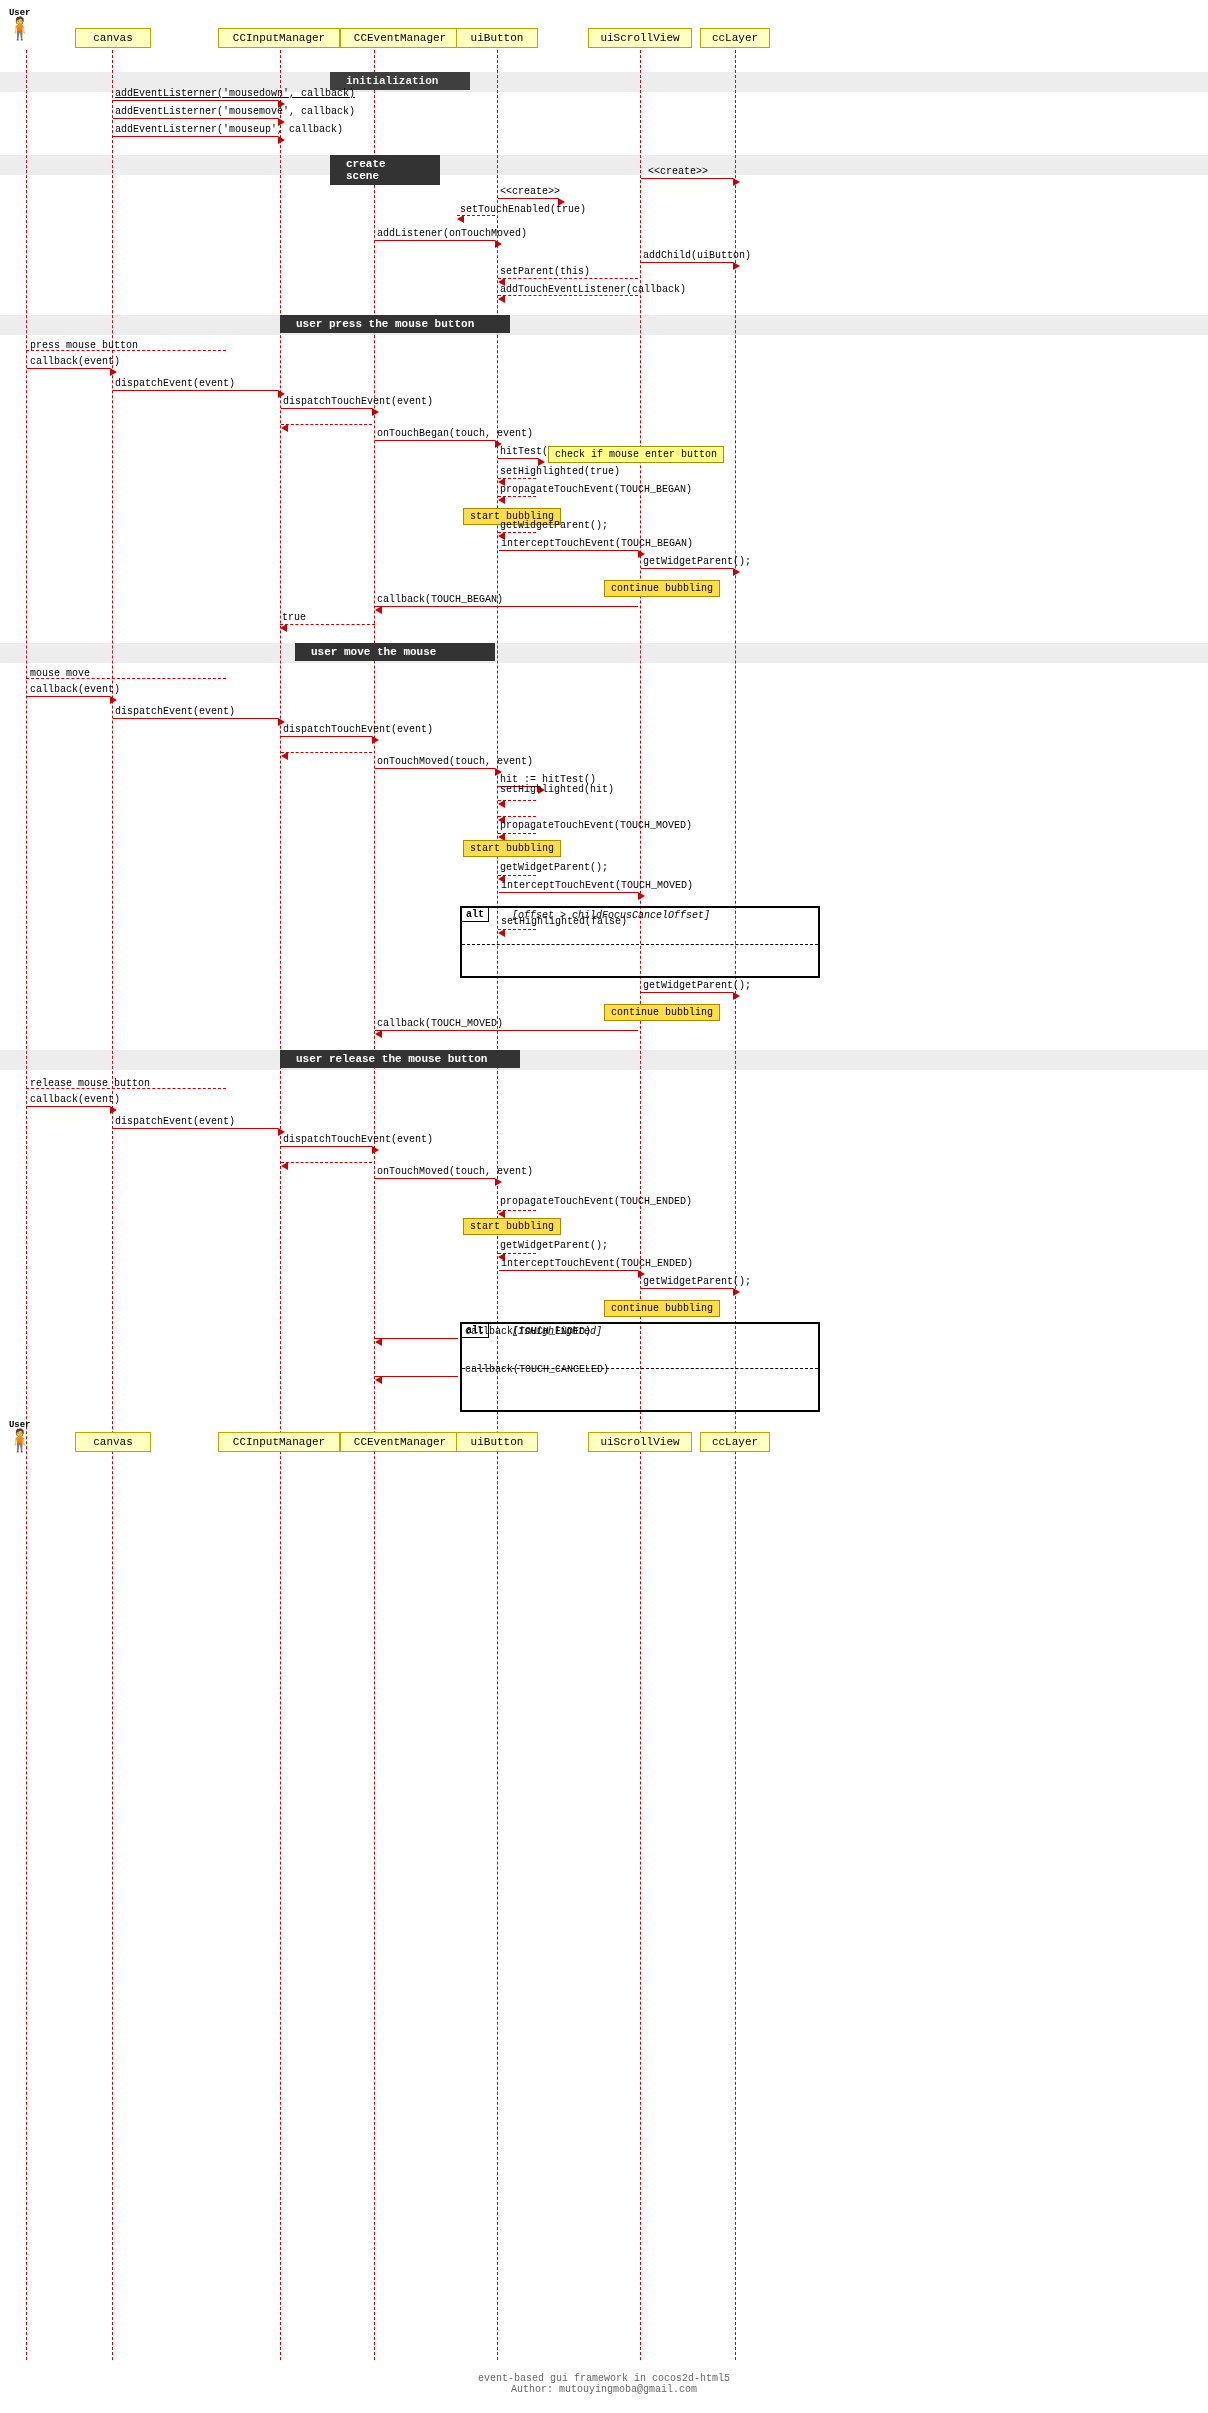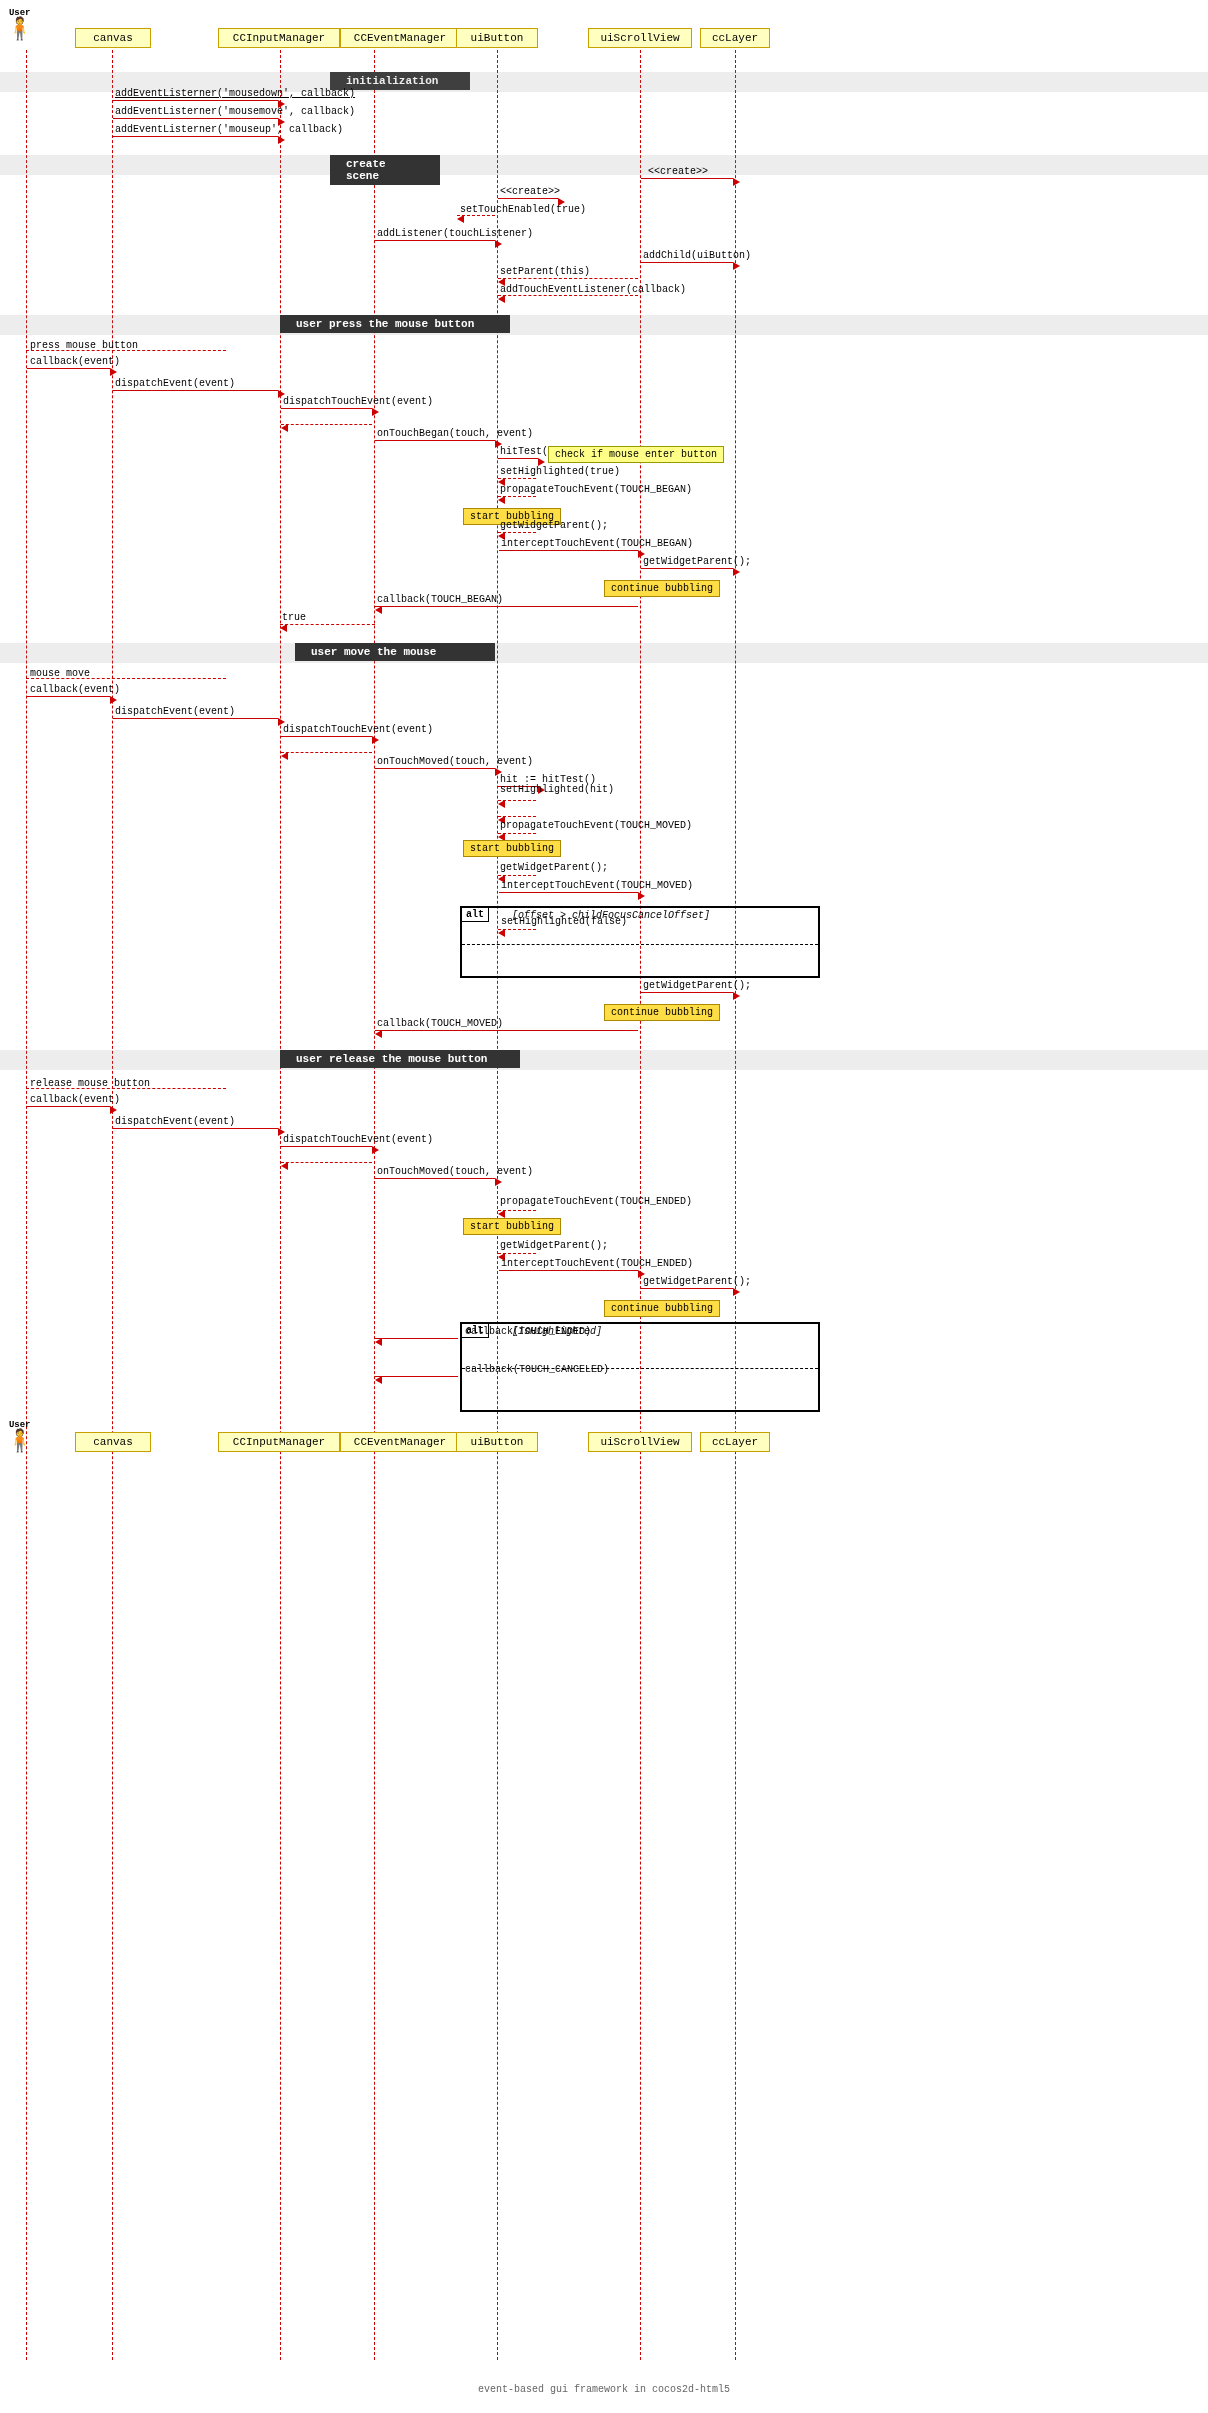--- a/index.html
+++ b/index.html
@@ -167,21 +167,21 @@
   <div style="position:absolute;left:498px;top:198px;width:60px;height:1px;background:#cc0000;"></div>
   <div style="position:absolute;left:558px;top:198px;width:0;height:0;border-left:7px solid #cc0000;border-top:4px solid transparent;border-bottom:4px solid transparent;"></div>
   <div class="arrow-label" style="left:500px;top:186px;">&lt;&lt;create&gt;&gt;</div>
 
   <div style="position:absolute;left:457px;top:215px;width:38px;height:1px;border-top:1px dashed #cc0000;"></div>
   <div style="position:absolute;left:457px;top:215px;width:0;height:0;border-right:7px solid #cc0000;border-top:4px solid transparent;border-bottom:4px solid transparent;"></div>
   <div class="arrow-label" style="left:460px;top:204px;">setTouchEnabled(true)</div>
 
   <div style="position:absolute;left:375px;top:240px;width:120px;height:1px;background:#cc0000;"></div>
   <div style="position:absolute;left:495px;top:240px;width:0;height:0;border-left:7px solid #cc0000;border-top:4px solid transparent;border-bottom:4px solid transparent;"></div>
-  <div class="arrow-label" style="left:377px;top:228px;">addListener(touchListener)</div>
+  <div class="arrow-label" style="left:377px;top:228px;">addListener(onTouchMoved)</div>
 
   <div style="position:absolute;left:641px;top:262px;width:92px;height:1px;background:#cc0000;"></div>
   <div style="position:absolute;left:733px;top:262px;width:0;height:0;border-left:7px solid #cc0000;border-top:4px solid transparent;border-bottom:4px solid transparent;"></div>
   <div class="arrow-label" style="left:643px;top:250px;">addChild(uiButton)</div>
 
   <div style="position:absolute;left:498px;top:278px;width:140px;height:1px;border-top:1px dashed #cc0000;"></div>
   <div style="position:absolute;left:498px;top:278px;width:0;height:0;border-right:7px solid #cc0000;border-top:4px solid transparent;border-bottom:4px solid transparent;"></div>
   <div class="arrow-label" style="left:500px;top:266px;">setParent(this)</div>
 
   <div style="position:absolute;left:498px;top:295px;width:140px;height:1px;border-top:1px dashed #cc0000;"></div>
@@ -386,15 +386,16 @@
   <div class="lifeline-box" style="left:588px;top:1432px;width:104px;">uiScrollView</div>
   <div class="lifeline-box" style="left:700px;top:1432px;width:70px;">ccLayer</div>
 
   <div class="actor" style="left:6px;top:1420px;">
     <div style="font-size:9px;font-weight:bold;margin-bottom:2px;">User</div>
     <div style="font-size:22px;line-height:1;">🧍</div>
   </div>
 
   <div class="footer-text" style="bottom:18px;">
     <div>event-based gui framework in cocos2d-html5</div>
+    <div>Author: mutouyingmoba@gmail.com</div>
   </div>
 
 </div>
 
 </body></html>

